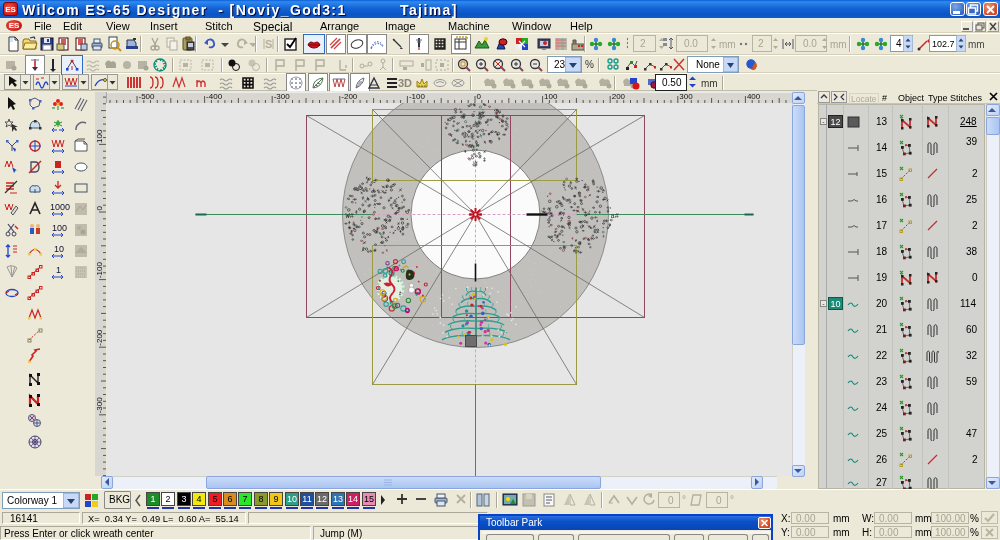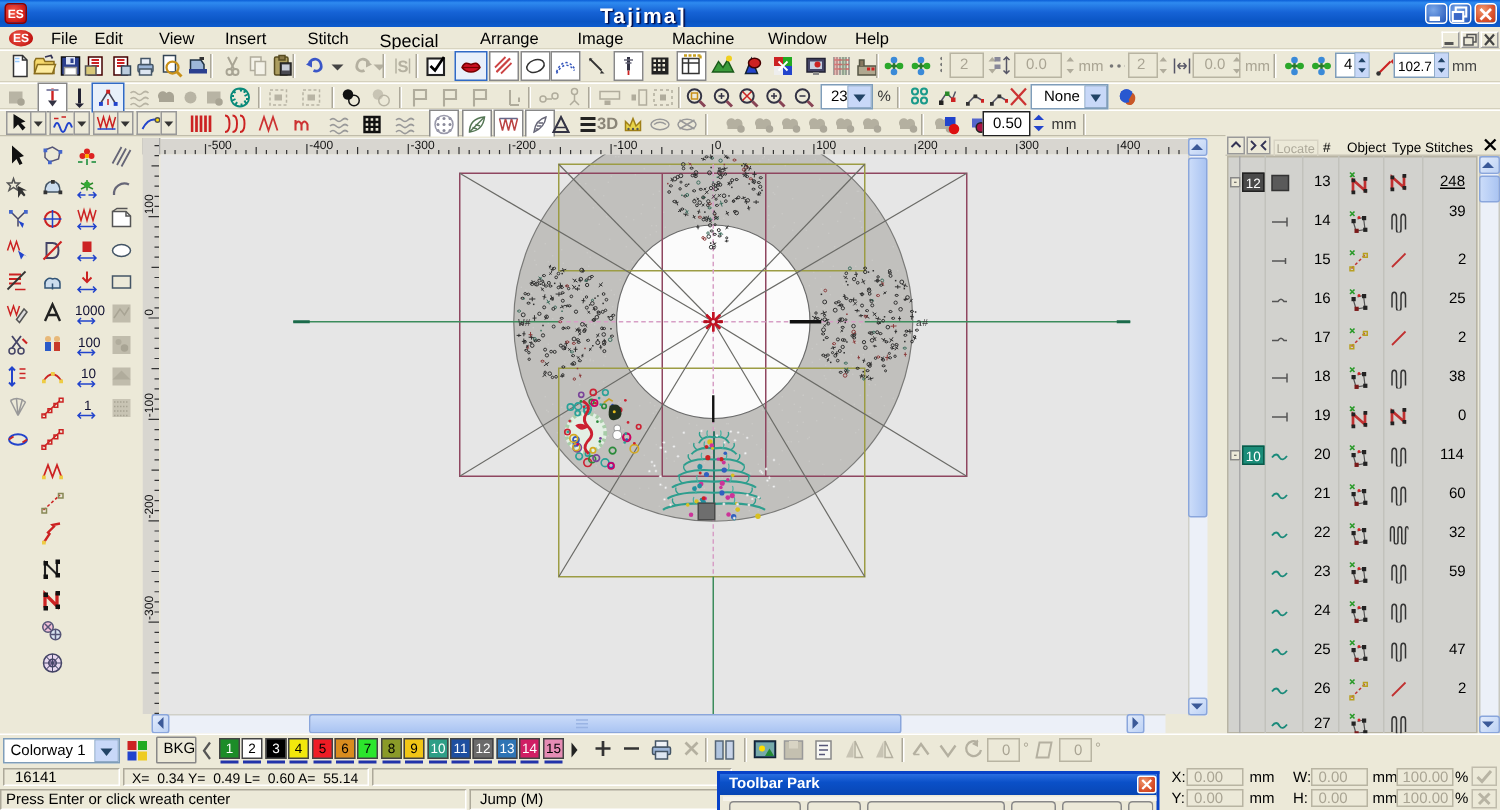--- a/index.html
+++ b/index.html
@@ -1,20 +1,21 @@
 <!DOCTYPE html>
 <html><head><meta charset="utf-8"><style>
 *{margin:0;padding:0;box-sizing:border-box}
 body{font-family:"Liberation Sans",sans-serif;}
 #app{position:relative;width:1000px;height:540px;background:#ECE9D8;overflow:hidden;font-family:"Liberation Sans",sans-serif;}
 .vsep{position:absolute;width:2px;border-left:1px solid #aca899;border-right:1px solid #fff;}
 </style></head><body>
 <div id="app">
     <div style="position:absolute;left:0px;top:0px;width:1000px;height:18px;background:linear-gradient(180deg,#0B5ED7 0%,#2E8AEF 10%,#1663D6 45%,#0A55C4 80%,#0D5BCE 100%);"></div>
     <div style="position:absolute;left:3px;top:2px;width:15px;height:14px;background:radial-gradient(circle at 40% 40%,#f15a4a,#c40000);border-radius:3px;color:#fff;font-size:8px;font-weight:bold;text-align:center;line-height:14px;border:1px solid #8a0000">ES</div>
+    <div style="position:absolute;left:22px;top:2px;color:#fff;font-weight:bold;font-size:14px;letter-spacing:1.4px;text-shadow:1px 1px 1px #003;white-space:pre">Wilcom ES-65 Designer  - [Noviy_God3:1</div>
     <div style="position:absolute;left:400px;top:2px;color:#fff;font-weight:bold;font-size:14px;letter-spacing:1.4px;text-shadow:1px 1px 1px #003">Tajima]</div>
     <div style="position:absolute;left:950px;top:2px;width:15px;height:14px;border-radius:3px;border:1px solid #fff;background:radial-gradient(circle at 35% 30%,#7aa7e8,#2155b8);"></div>
     <svg style="position:absolute;left:950px;top:2px" width="15" height="14">
       <rect x="3" y="9" width="7" height="3" fill="#fff"></rect>
     </svg>
     <div style="position:absolute;left:966px;top:2px;width:15px;height:14px;border-radius:3px;border:1px solid #fff;background:radial-gradient(circle at 35% 30%,#7aa7e8,#2155b8);"></div>
     <svg style="position:absolute;left:966px;top:2px" width="15" height="14">
       <rect x="4.5" y="3" width="7" height="6" fill="none" stroke="#fff" stroke-width="1.4"></rect>
       <rect x="2.5" y="6" width="7" height="6" fill="#3a68c8" stroke="#fff" stroke-width="1.4"></rect>
     </svg>
@@ -2649,21 +2650,21 @@
     <div style="position:absolute;left:981px;top:511px;width:17px;height:13px;background:#ECE9D8;border:1px solid #c0bcac;"></div>
     <svg style="position:absolute;left:981px;top:511px" width="17" height="13">
       <path d="M4 7 L7 10 L13 3" fill="none" stroke="#b8b4a4" stroke-width="2"></path>
     </svg>
     <div style="position:absolute;left:981px;top:526px;width:17px;height:13px;background:#ECE9D8;border:1px solid #c0bcac;"></div>
     <svg style="position:absolute;left:981px;top:526px" width="17" height="13">
       <path d="M5 3 L12 10 M12 3 L5 10" stroke="#b8b4a4" stroke-width="2"></path>
     </svg>
     <div style="position:absolute;left:478px;top:514px;width:295px;height:26px;background:#ECE9D8;border:2px solid #0842C8;border-bottom:none;"></div>
     <div style="position:absolute;left:480px;top:516px;width:291px;height:14px;background:linear-gradient(180deg,#2a6ee0,#0a50c8 40%,#0846b4);"></div>
-    <div style="position:absolute;left:486px;top:517px;font-size:10px;font-weight:bold;color:#fff;">Toolbar Park</div>
+    <div style="position:absolute;left:486px;top:517px;font-size:10px;font-weight:normal;color:#fff;">Toolbar Park</div>
     <div style="position:absolute;left:758px;top:517px;width:13px;height:12px;background:radial-gradient(circle at 35% 30%,#f0996e,#d9512c 60%,#c03a18);border:1px solid #fff;border-radius:2px;"></div>
     <svg style="position:absolute;left:758px;top:517px" width="13" height="12">
       <path d="M3.5 3 L9.5 9 M9.5 3 L3.5 9" stroke="#fff" stroke-width="1.5"></path>
     </svg>
     <div style="position:absolute;left:482px;top:531px;width:289px;height:3px;background:#f6f4ec;"></div>
     <div style="position:absolute;left:486px;top:534px;width:48px;height:6px;background:#ECE9D8;border:1px solid #888;border-bottom:none;border-radius:3px 3px 0 0;"></div>
     <div style="position:absolute;left:538px;top:534px;width:36px;height:6px;background:#ECE9D8;border:1px solid #888;border-bottom:none;border-radius:3px 3px 0 0;"></div>
     <div style="position:absolute;left:578px;top:534px;width:92px;height:6px;background:#ECE9D8;border:1px solid #888;border-bottom:none;border-radius:3px 3px 0 0;"></div>
     <div style="position:absolute;left:674px;top:534px;width:30px;height:6px;background:#ECE9D8;border:1px solid #888;border-bottom:none;border-radius:3px 3px 0 0;"></div>
     <div style="position:absolute;left:708px;top:534px;width:40px;height:6px;background:#ECE9D8;border:1px solid #888;border-bottom:none;border-radius:3px 3px 0 0;"></div>

